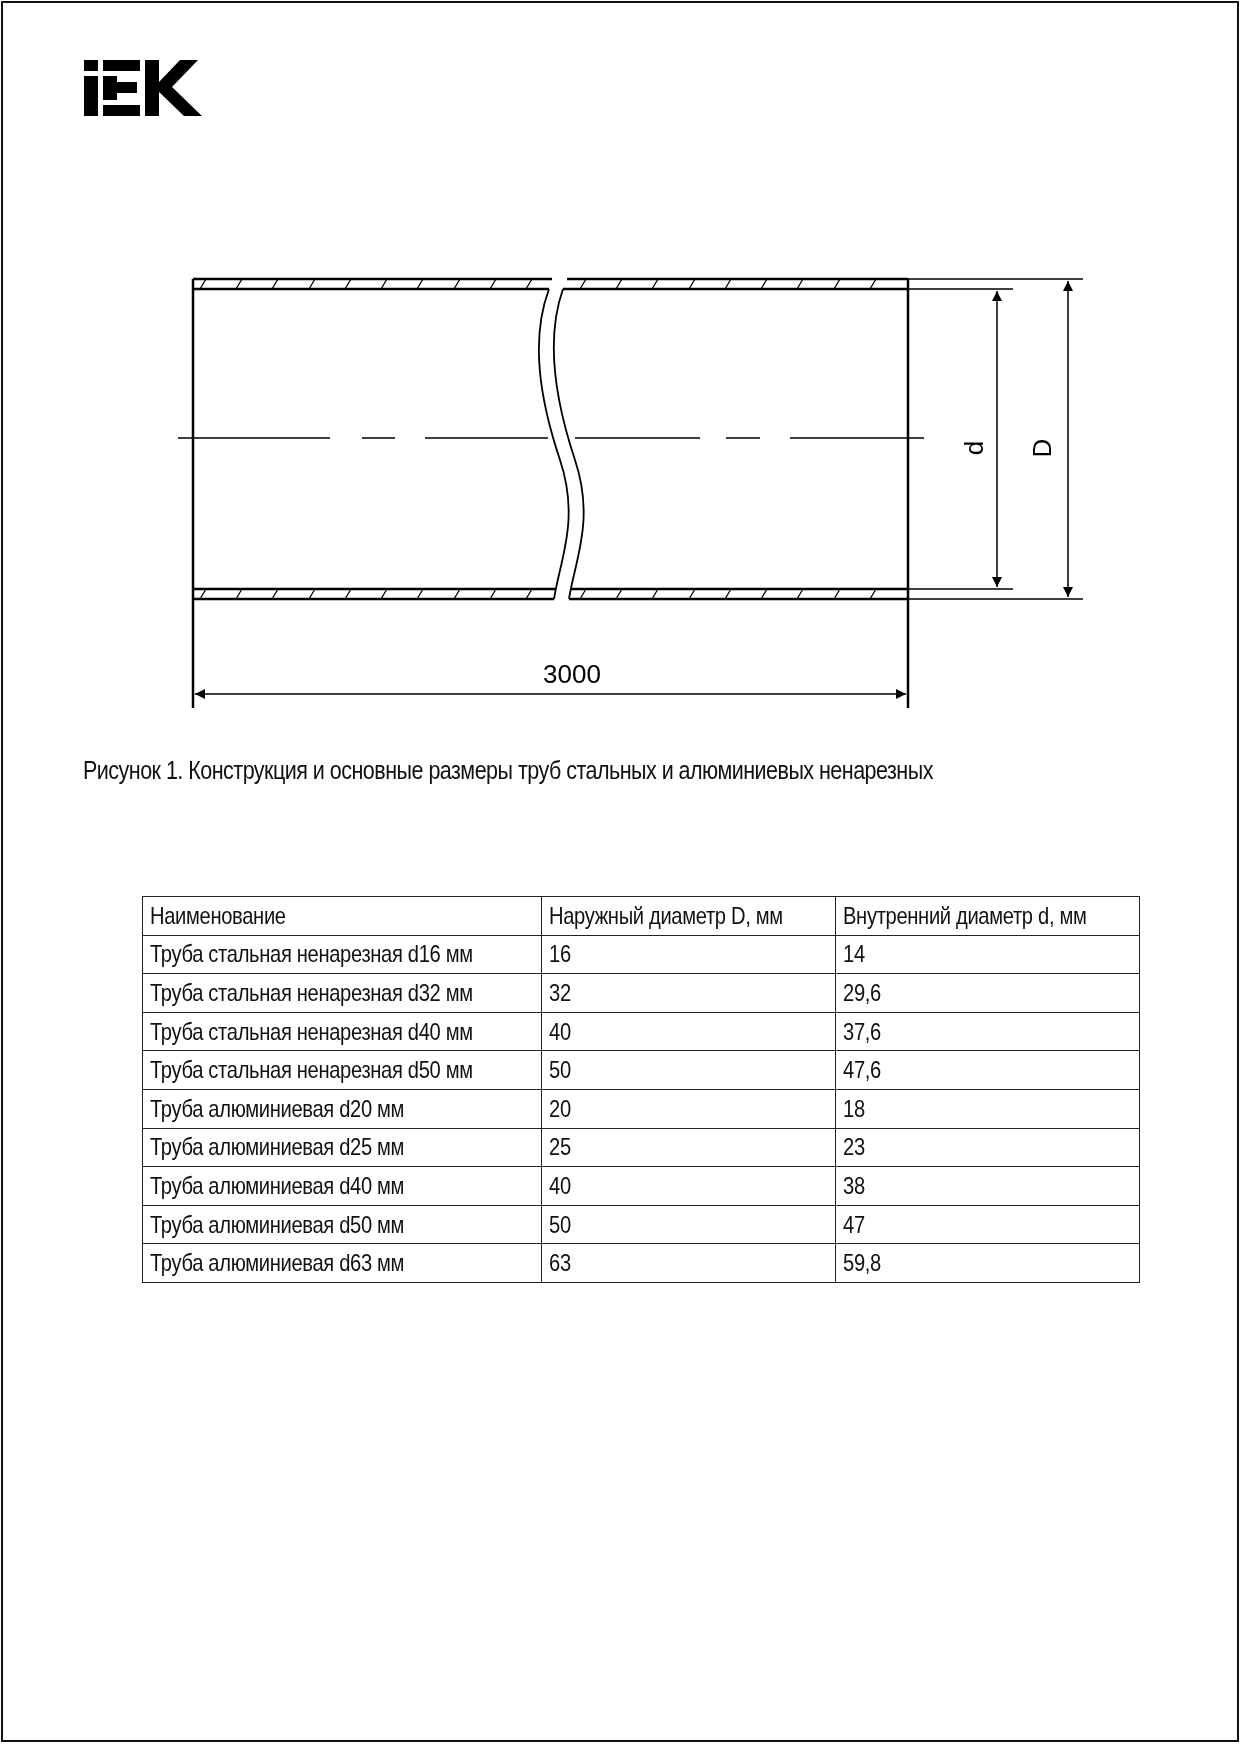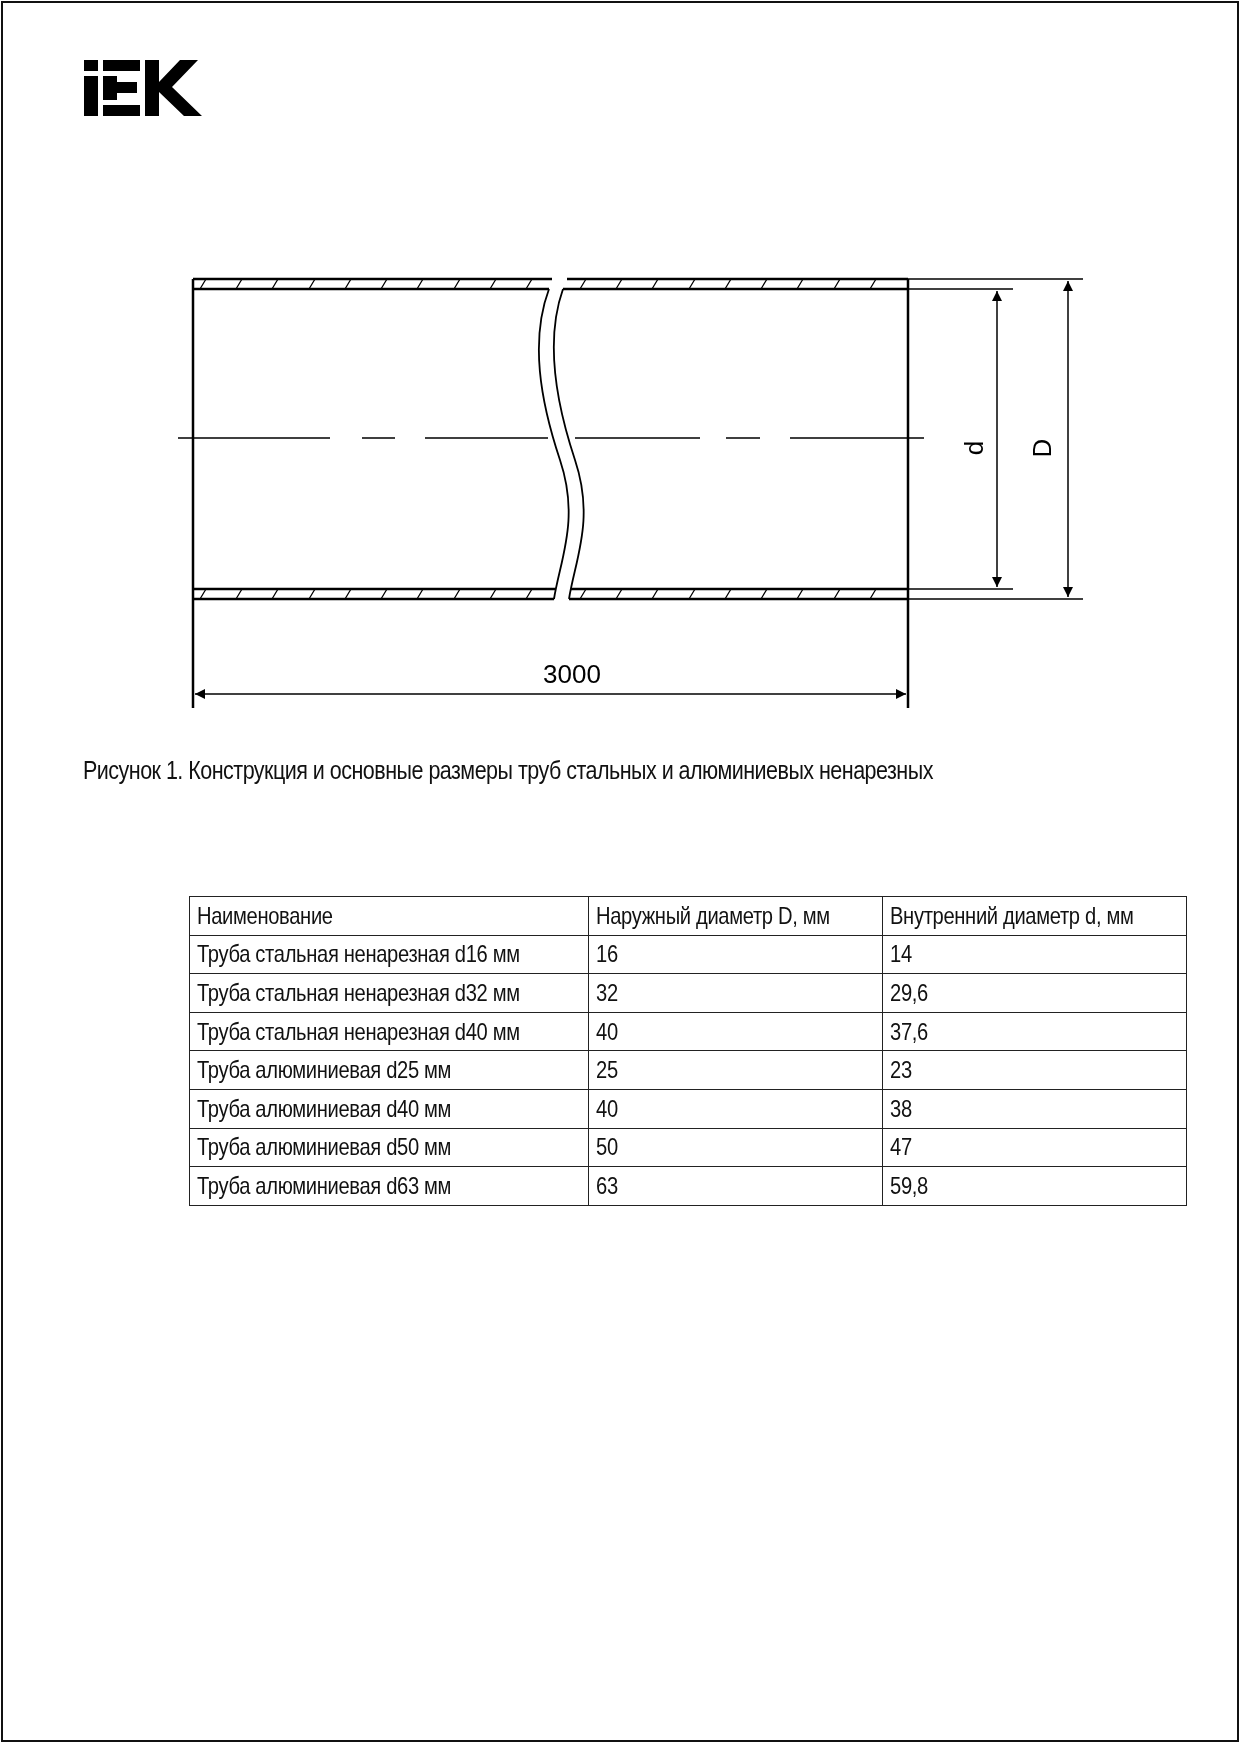--- a/index.html
+++ b/index.html
@@ -5,21 +5,21 @@
   html, body { margin:0; padding:0; background:#fff; }
   body { width:1244px; height:1747px; position:relative; overflow:hidden;
          font-family:"Liberation Sans", "DejaVu Sans", sans-serif; color:#111; }
   .frame { position:absolute; left:1px; top:1px; width:1238px; height:1741px;
            border:2px solid #111; box-sizing:border-box; }
   .logo { position:absolute; left:84px; top:60px; width:120px; height:56px; }
   .drawing { position:absolute; left:0; top:0; width:1244px; height:760px; }
   .caption { position:absolute; left:83px; top:756px; font-size:25px; letter-spacing:-0.6px;
              transform:scaleX(0.86); transform-origin:left top; white-space:nowrap; }
   table.spec { position:absolute; left:142px; top:896px; border-collapse:collapse;
-               width:969px; font-size:24px;margin-left:47px; }
+               width:969px; font-size:24px; }
   table.spec td { border:1.5px solid #222; height:38.6px; padding:0 7px; box-sizing:border-box;
                   white-space:nowrap; vertical-align:middle; overflow:hidden; }
   table.spec td span { display:inline-block; transform:scaleX(0.84); transform-origin:left center;
                        letter-spacing:-0.4px; }
   col.c1 { width:385px; } col.c2 { width:286px; } col.c3 { width:298px; }
 </style>
 </head>
 <body>
 
 <div class="frame"></div>
@@ -108,20 +108,30 @@
         <td><span>Труба стальная ненарезная d32 мм</span></td>
         <td><span>32</span></td>
         <td><span>29,6</span></td>
       </tr>
       <tr>
         <td><span>Труба стальная ненарезная d40 мм</span></td>
         <td><span>40</span></td>
         <td><span>37,6</span></td>
       </tr>
       <tr>
+        <td><span>Труба стальная ненарезная d50 мм</span></td>
+        <td><span>50</span></td>
+        <td><span>47,6</span></td>
+      </tr>
+      <tr>
+        <td><span>Труба алюминиевая d20 мм</span></td>
+        <td><span>20</span></td>
+        <td><span>18</span></td>
+      </tr>
+      <tr>
         <td><span>Труба алюминиевая d25 мм</span></td>
         <td><span>25</span></td>
         <td><span>23</span></td>
       </tr>
       <tr>
         <td><span>Труба алюминиевая d40 мм</span></td>
         <td><span>40</span></td>
         <td><span>38</span></td>
       </tr>
       <tr>

